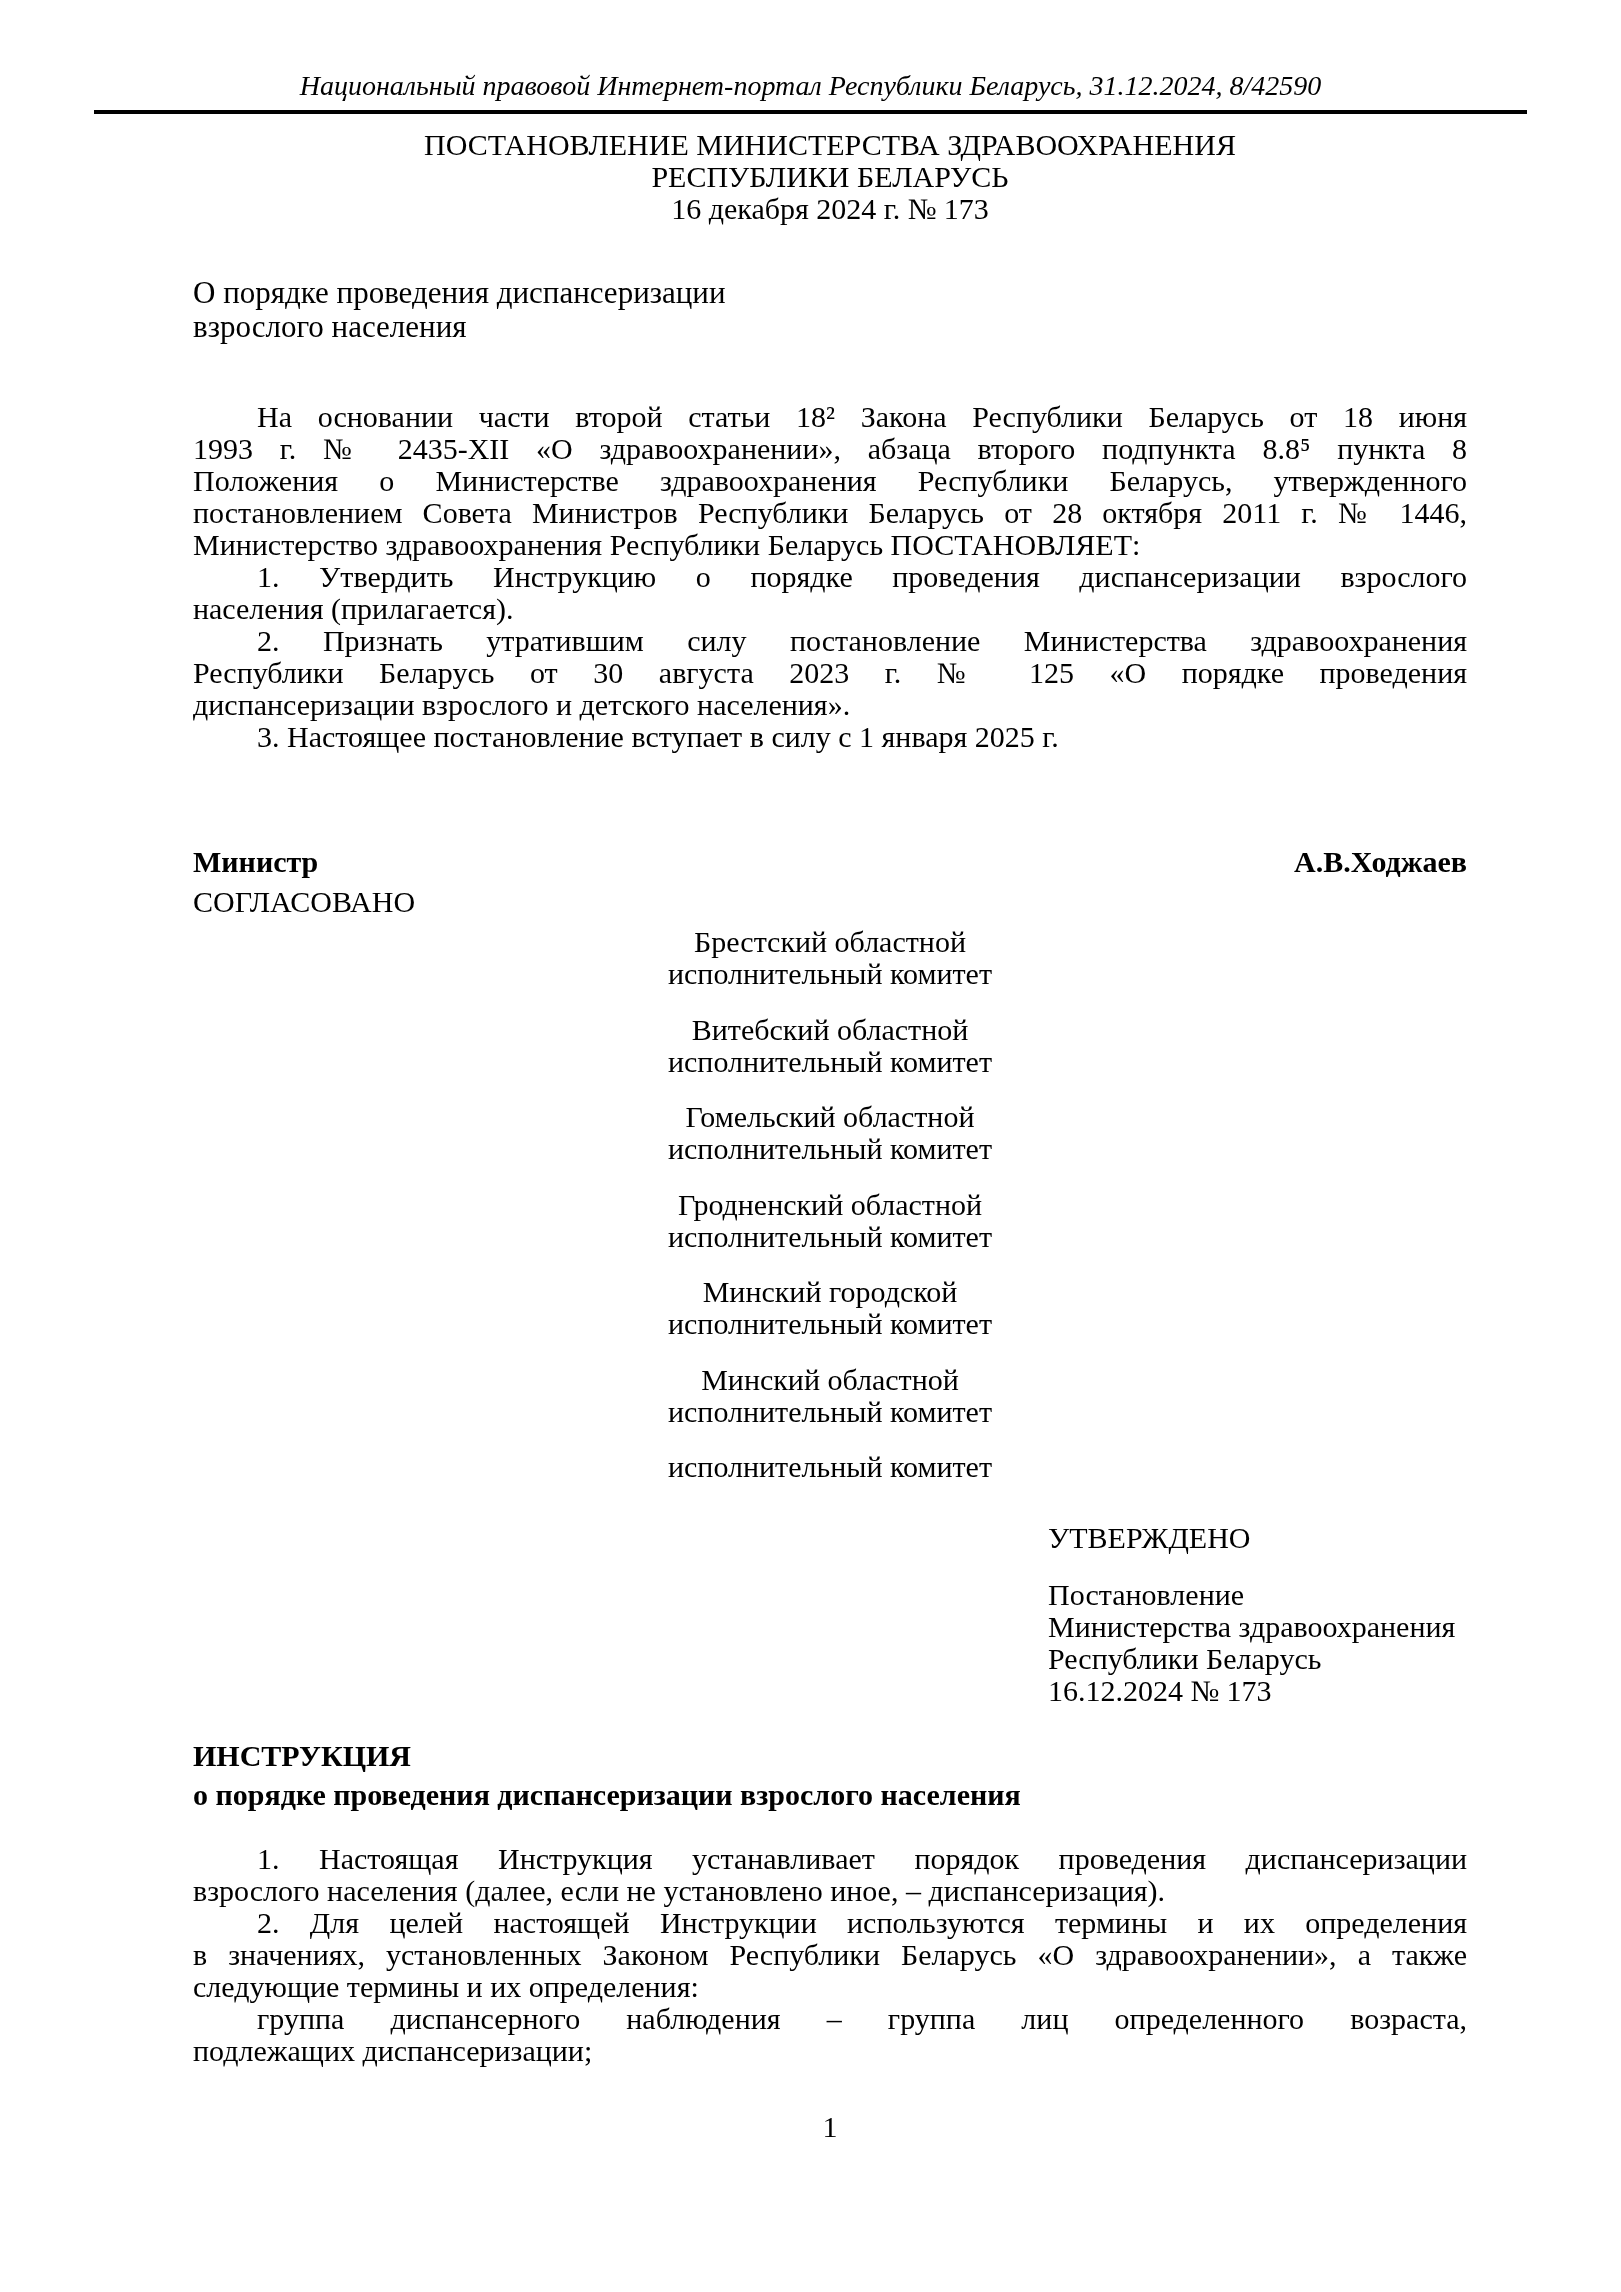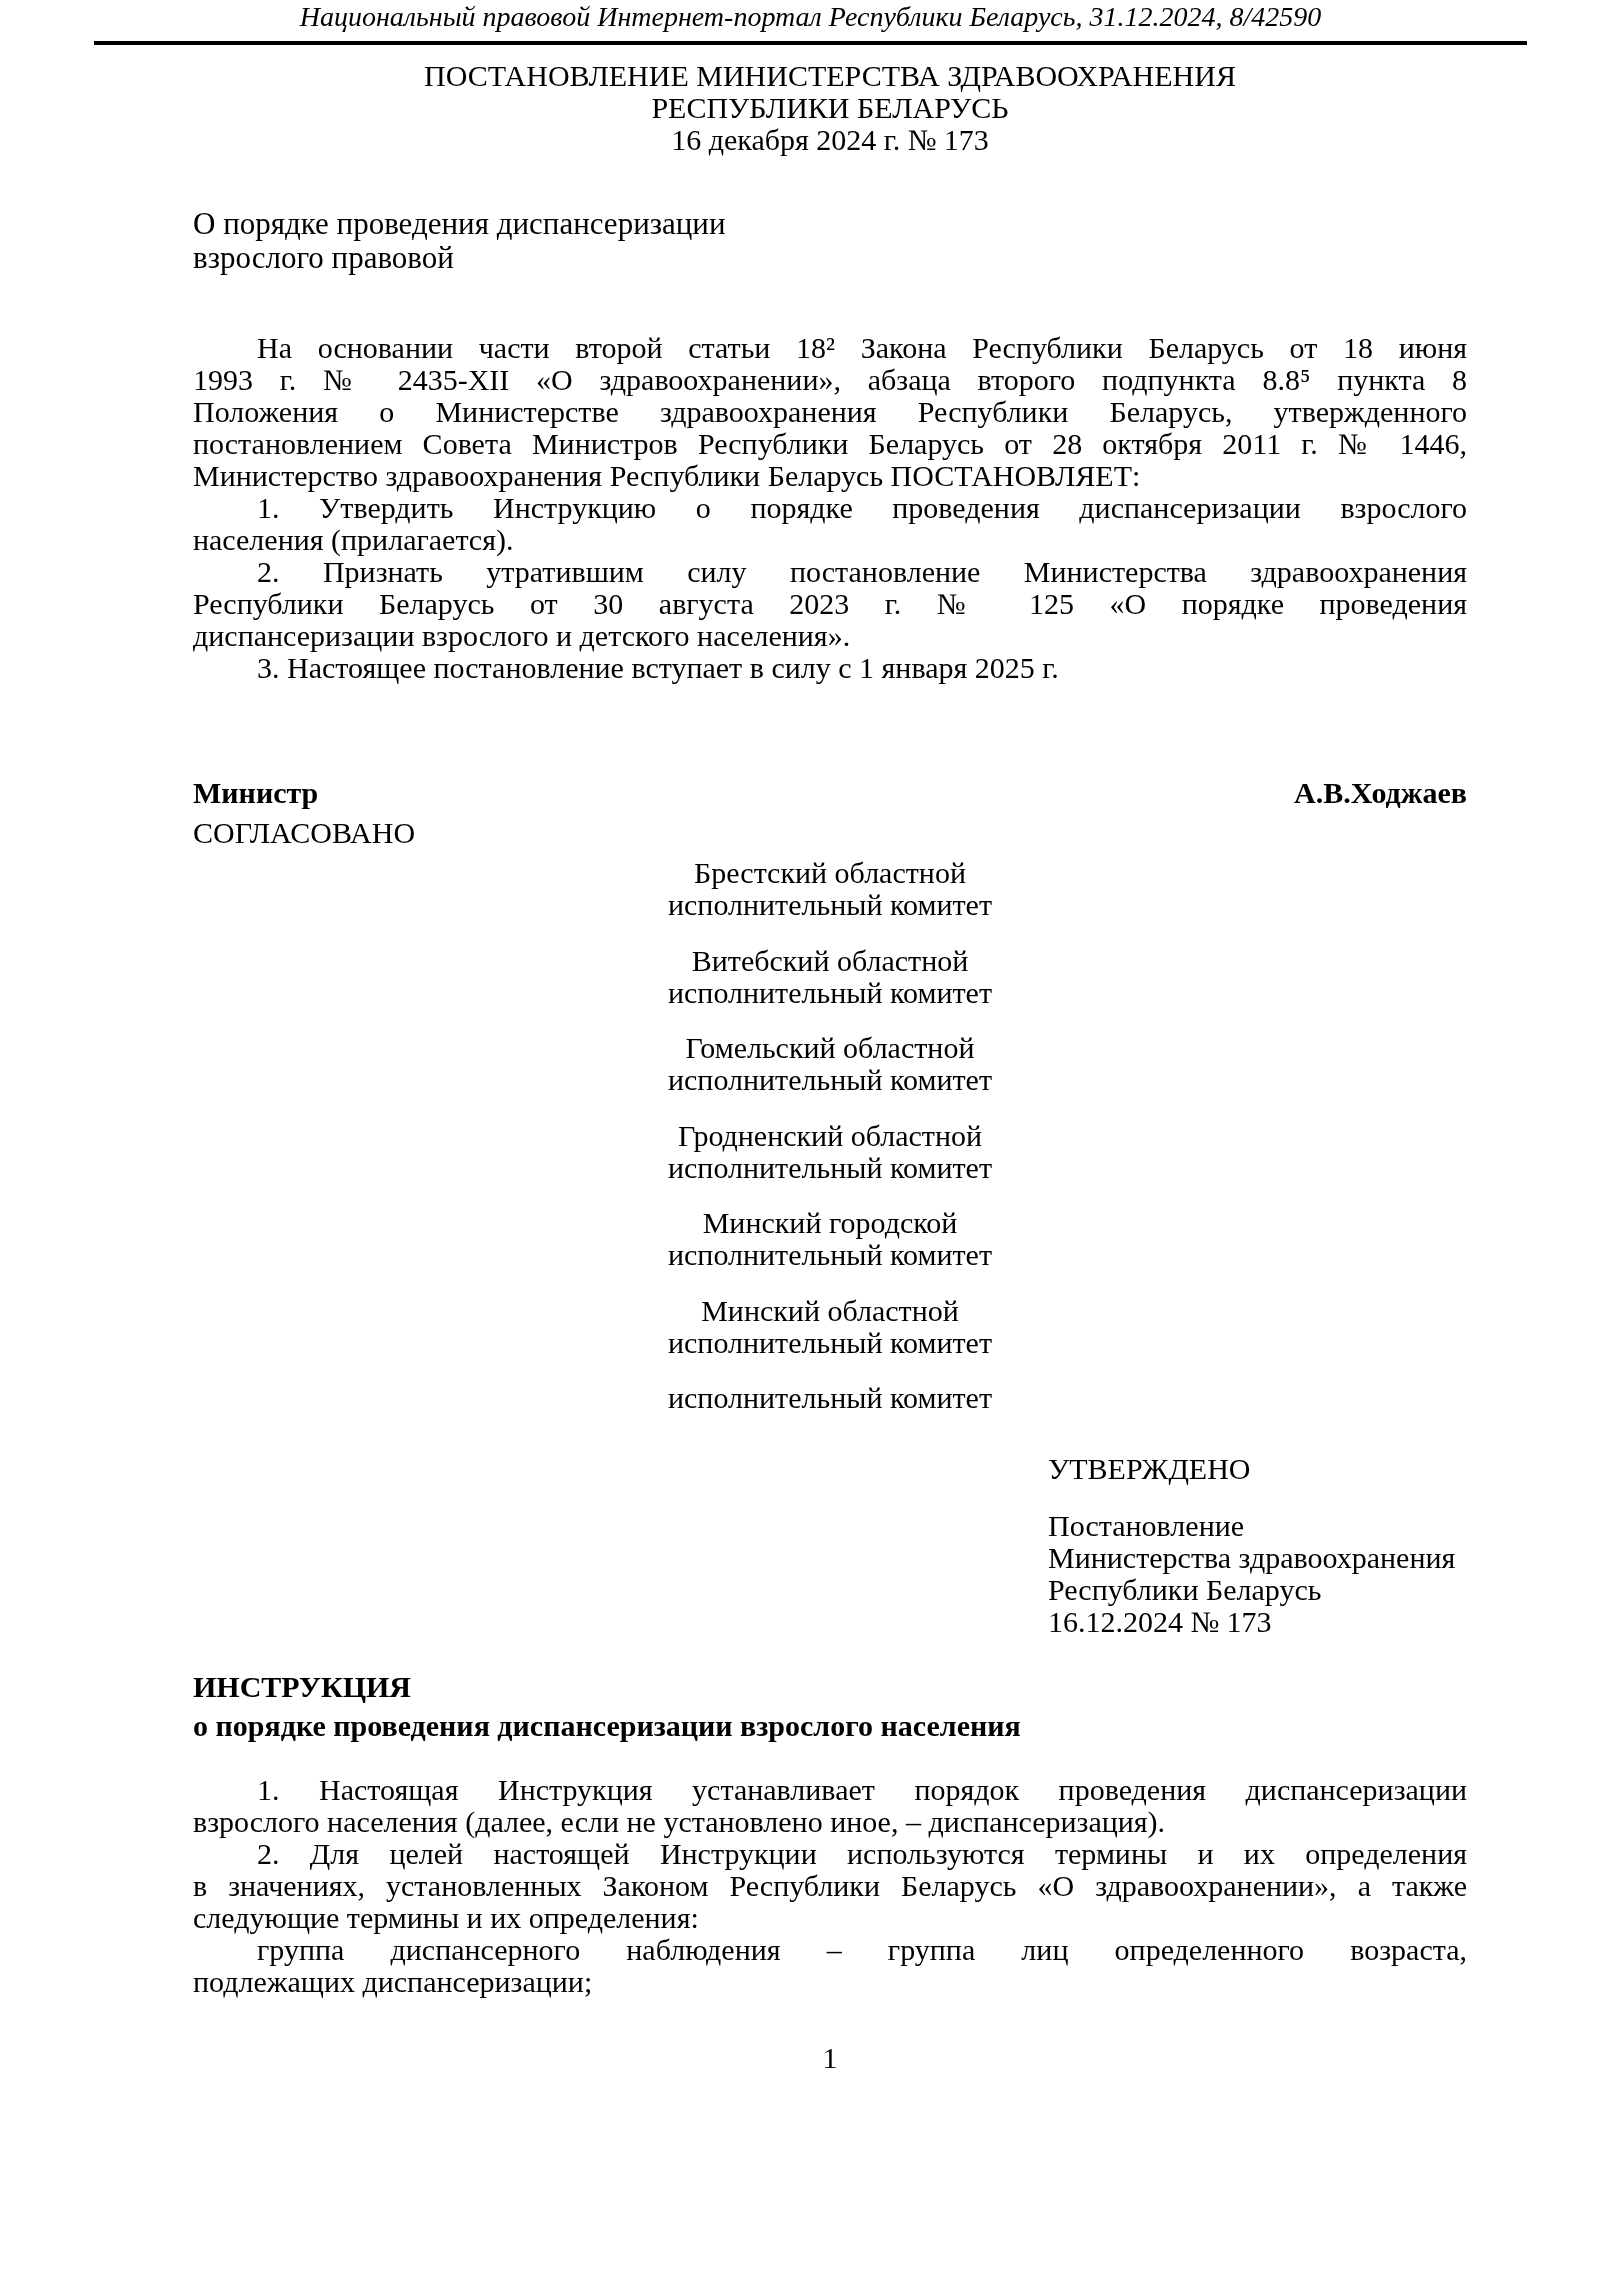--- a/index.html
+++ b/index.html
@@ -10,20 +10,21 @@
     color: #000000;
     box-sizing: border-box;
     padding: 0 94px;
     font-family: "Liberation Serif", "DejaVu Serif", serif;
     font-size: 30px;
     line-height: 32px;
     position: relative;
     overflow: hidden;
   }
   .hdr {
+    padding-top: 69px;
     padding-bottom: 7.8px;
     border-bottom: 4.9px solid #000;
     text-align: center;
     font-style: italic;
     font-size: 28px;
     line-height: 33px;
   }
   .content { margin-left: 99px; margin-right: 60px; }
   .center { text-align: center; }
   .doc-heading { margin-top: 15.7px; }
@@ -68,21 +69,21 @@
   <div class="content">
 
     <div class="doc-heading center">
       <div>ПОСТАНОВЛЕНИЕ МИНИСТЕРСТВА ЗДРАВООХРАНЕНИЯ</div>
       <div>РЕСПУБЛИКИ БЕЛАРУСЬ</div>
       <div>16 декабря 2024 г. № 173</div>
     </div>
 
     <div class="doc-title">
       <div>О порядке проведения диспансеризации</div>
-      <div>взрослого правовой</div>
+      <div>взрослого населения</div>
     </div>
 
     <div class="preamble">
       <div class="jl ind">На основании части второй статьи&nbsp;18² Закона Республики Беларусь от&nbsp;18&nbsp;июня</div>
       <div class="jl">1993&nbsp;г. №&nbsp;2435-XII «О&nbsp;здравоохранении», абзаца второго подпункта&nbsp;8.8⁵ пункта&nbsp;8</div>
       <div class="jl">Положения о&nbsp;Министерстве здравоохранения Республики Беларусь, утвержденного</div>
       <div class="jl">постановлением Совета Министров Республики Беларусь от&nbsp;28&nbsp;октября 2011&nbsp;г. №&nbsp;1446,</div>
       <div class="jl last">Министерство здравоохранения Республики Беларусь ПОСТАНОВЛЯЕТ:</div>
     </div>
 

